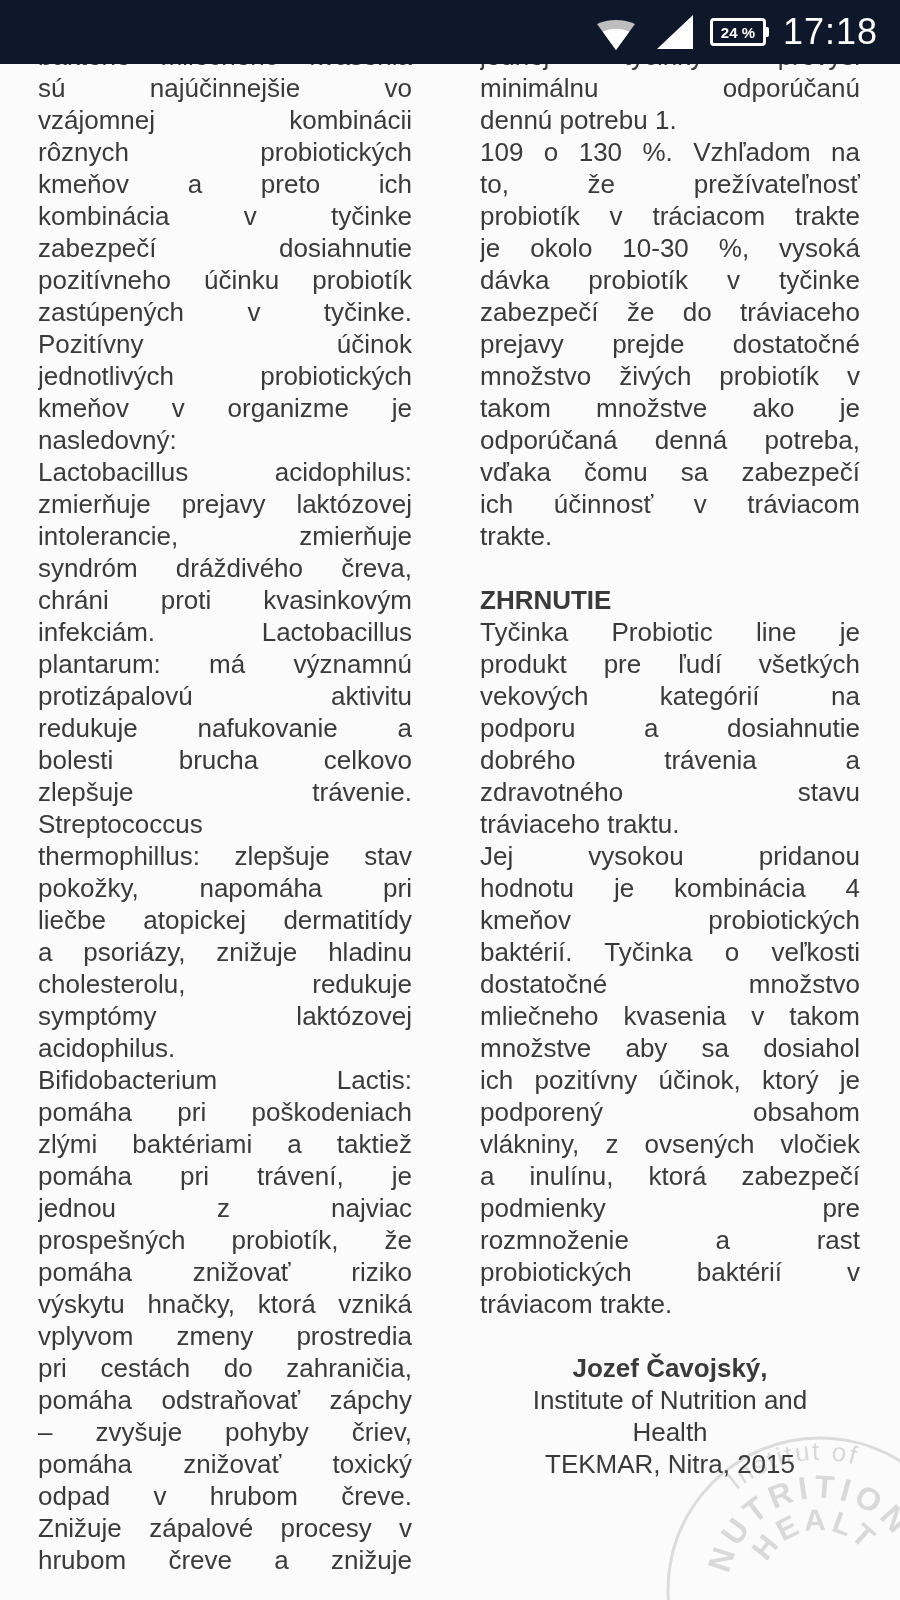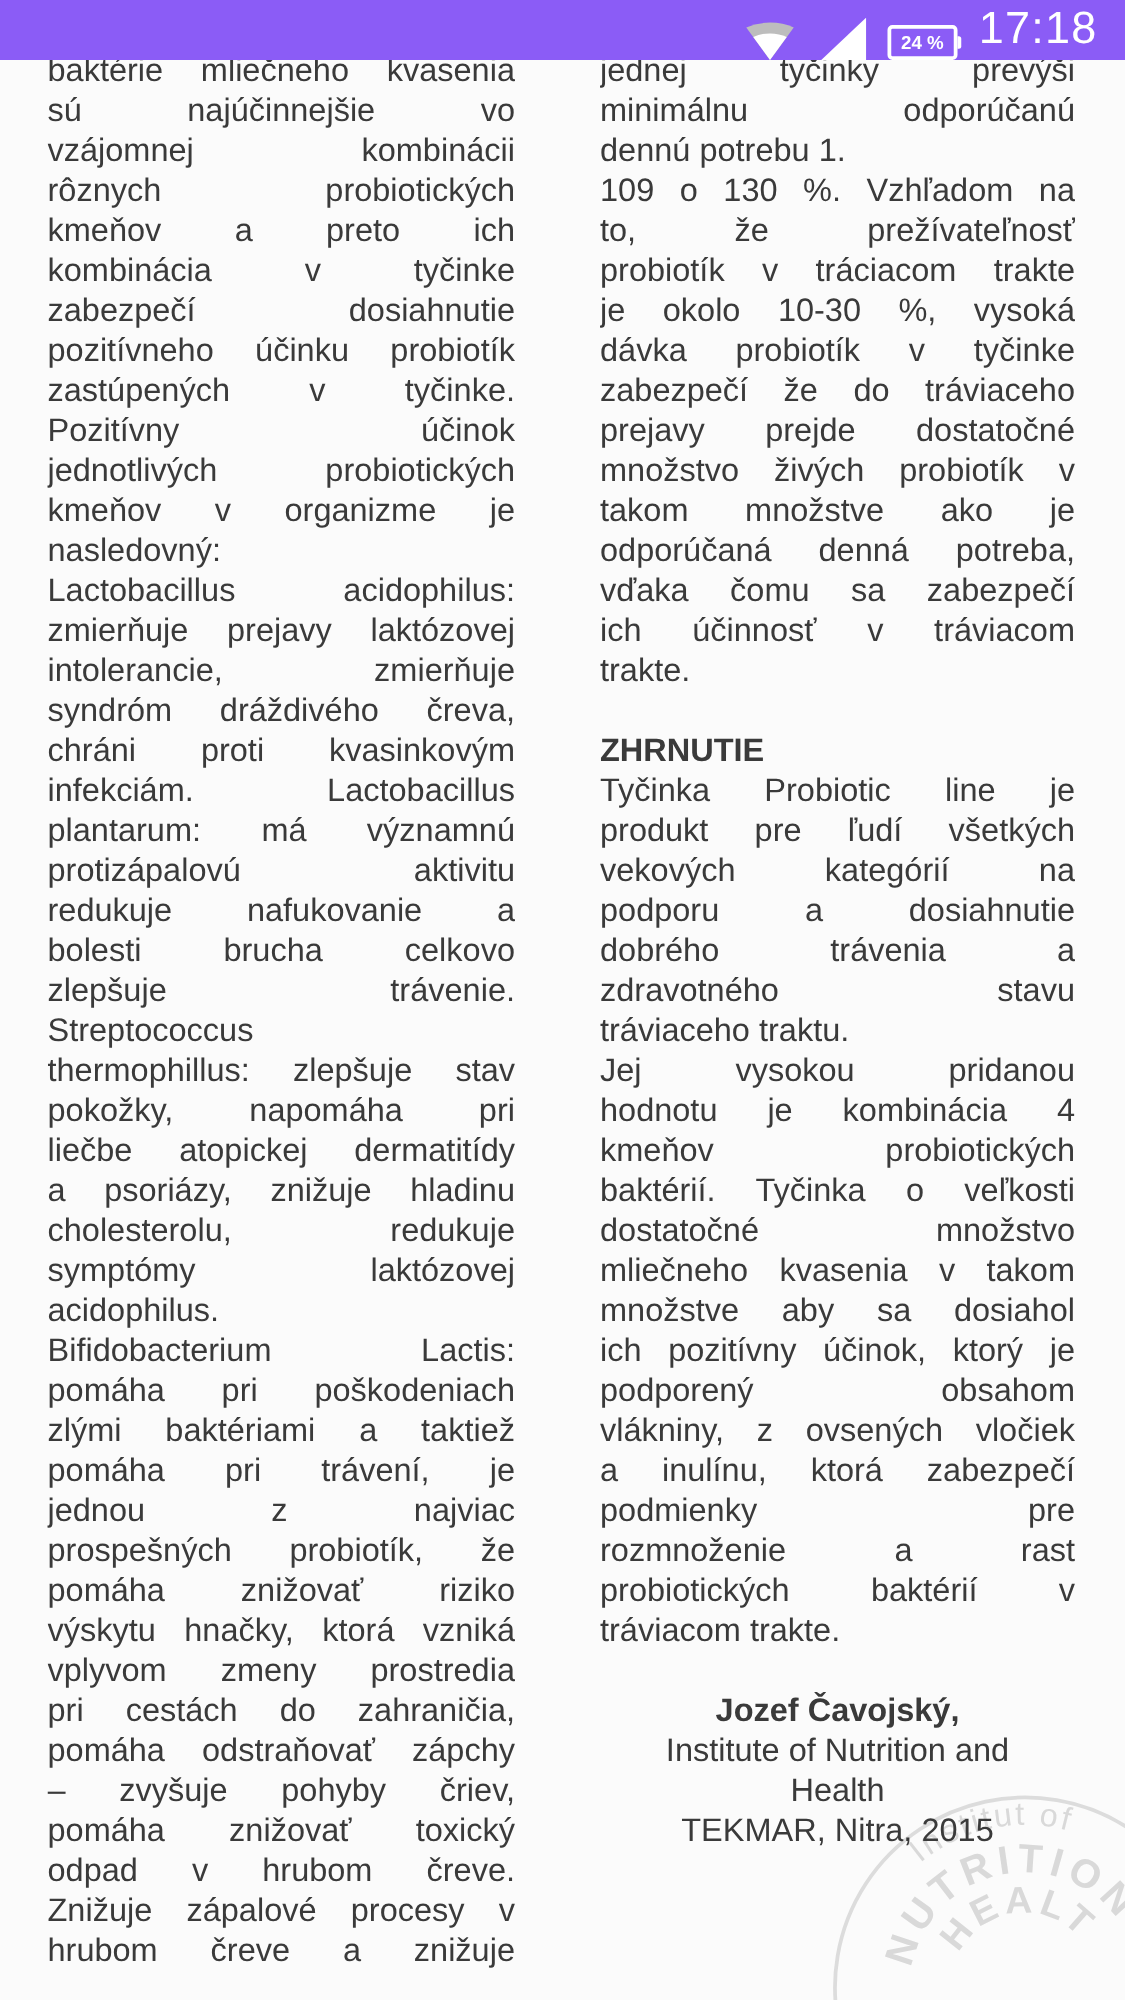--- a/index.html
+++ b/index.html
@@ -3,23 +3,23 @@
 <meta charset="utf-8">
 <style>
   html,body{margin:0;padding:0;}
   body{
     width:900px;height:1600px;position:relative;overflow:hidden;
     background:#fbfbfb;
     font-family:"Liberation Sans",sans-serif;
   }
   
   .statusbar{
-    position:absolute;left:0;top:0;width:900px;height:48px;
-    background:#8b5cf6;z-index:30;
-    display:flex;align-items:flex-end;justify-content:flex-end;
+    position:absolute;left:0;top:0;width:900px;height:64px;
+    background:#0f172a;z-index:30;
+    display:flex;align-items:center;justify-content:flex-end;
     gap:17px;padding-right:22px;box-sizing:border-box;
   }
   .sb-ico{display:block;}
   .battery{
     width:50px;height:22px;border:3px solid #ffffff;border-radius:4px;
     display:flex;align-items:center;justify-content:center;
     position:relative;
   }
   .battery .cap{
     position:absolute;right:-6px;top:50%;transform:translateY(-50%);

